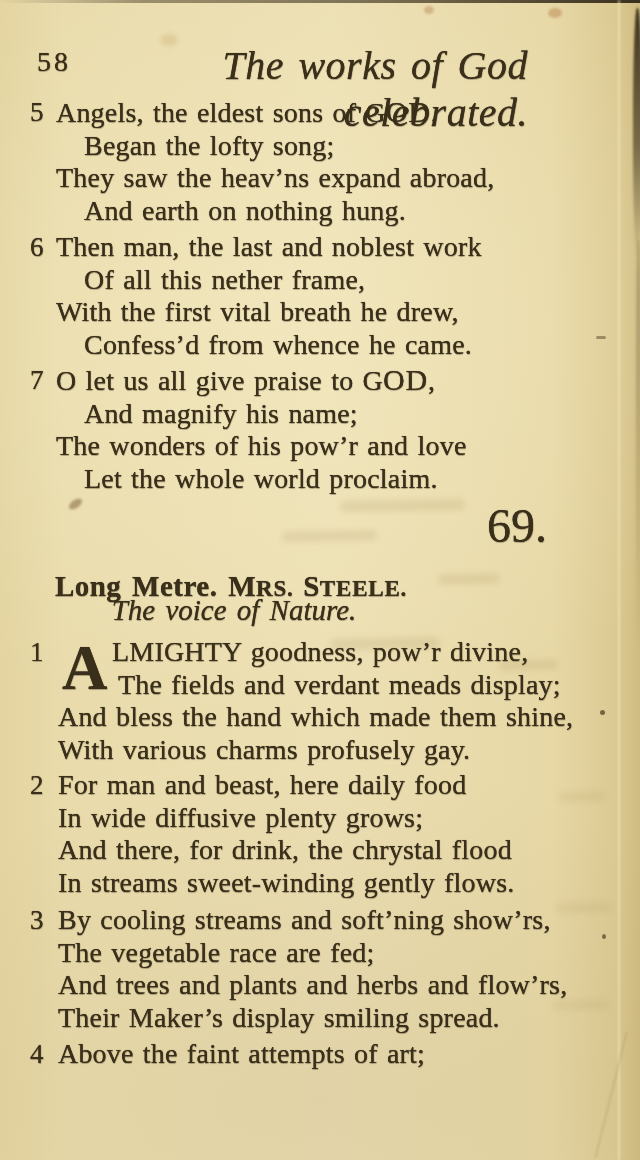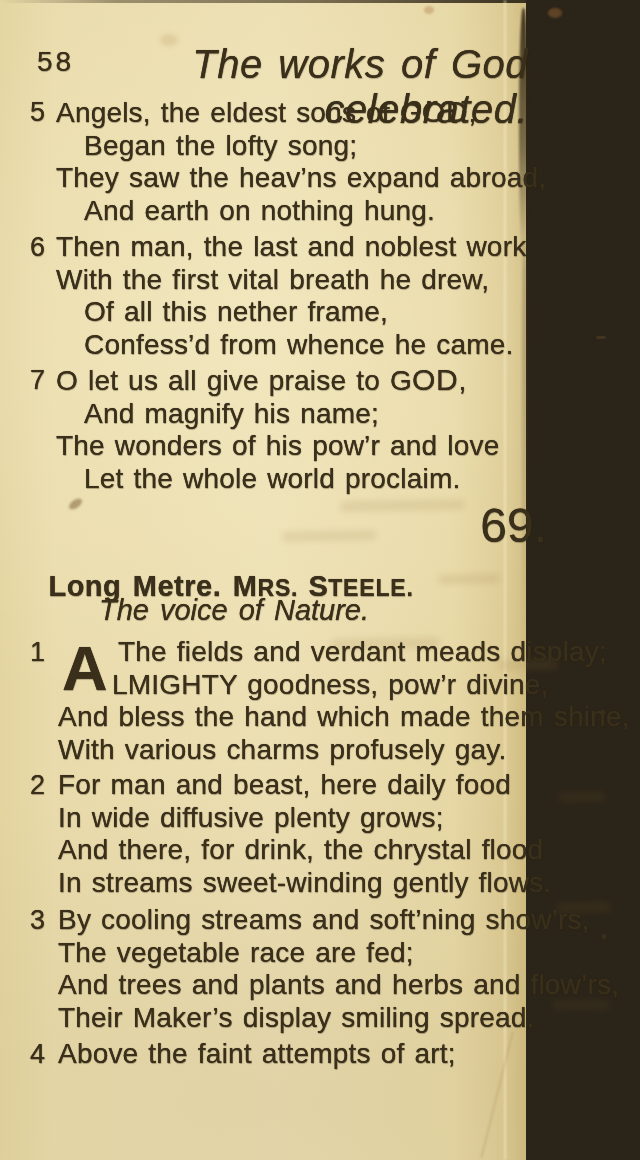--- a/index.html
+++ b/index.html
@@ -1,22 +1,22 @@
 <!DOCTYPE html>
 <html><head>
 <meta charset="utf-8">
 <style>
   html,body{margin:0;padding:0;}
   body{
     width:640px;height:1160px;overflow:hidden;
     background:#2b2418;
   }
   .page{
-    position:relative;width:526px;height:1160px;
-    font-family:Liberation Sans, sans-serif;
+    position:relative;width:640px;height:1160px;
+    font-family:Liberation Serif, serif;
     color:#3a2f1a;
     background:
       radial-gradient(ellipse 760px 560px at 42% 28%, rgba(255,247,214,0.30), rgba(255,247,214,0) 72%),
       radial-gradient(ellipse 700px 500px at 50% 95%, rgba(120,100,55,0.10), rgba(120,100,55,0) 70%),
       linear-gradient(90deg,#e3d4a0 0%,#e9dbab 10%,#ecdfb3 52%,#e7d8a6 86%,#dcca93 96%,#d0bc81 100%),
       #e8d9a8;
   }
   
   .top-edge{position:absolute;top:0;left:0;right:0;height:3px;
     background:linear-gradient(90deg,rgba(60,48,28,0) 0%,rgba(60,48,28,.45) 22%,rgba(60,48,28,.65) 60%,rgba(40,32,18,.9) 100%);
@@ -101,22 +101,22 @@
       <div class="vline indent">Began the lofty song;</div>
       <div class="vline">They saw the heav’ns expand abroad,</div>
       <div class="vline indent">And earth on nothing hung.</div>
     </div>
   </div>
 
   <div class="verse v6">
     <span class="vnum ink">6</span>
     <div class="vlines ink">
       <div class="vline">Then man, the last and noblest work</div>
+      <div class="vline indent">Of all this nether frame,</div>
       <div class="vline">With the first vital breath he drew,</div>
-      <div class="vline indent">Of all this nether frame,</div>
       <div class="vline indent">Confess’d from whence he came.</div>
     </div>
   </div>
 
   <div class="verse v7">
     <span class="vnum ink">7</span>
     <div class="vlines ink">
       <div class="vline"><span>O let us all give praise to </span><span>G</span><span class="sc">od</span><span>,</span></div>
       <div class="vline indent">And magnify his name;</div>
       <div class="vline">The wonders of his pow’r and love</div>
@@ -125,22 +125,22 @@
   </div>
 
   <div class="hymn-number ink">69.</div>
   <div class="meter ink"><span>Long Metre. </span><span>M</span><span class="sc">rs. </span><span>S</span><span class="sc">teele.</span></div>
   <div class="subtitle ink">The voice of Nature.</div>
 
   <div class="verse v1">
     <span class="vnum ink">1</span>
     <span class="dropcap ink">A</span>
     <div class="vlines ink">
+      <div class="vline l1">LMIGHTY goodness, pow’r divine,</div>
       <div class="vline l2">The fields and verdant meads display;</div>
-      <div class="vline l1">LMIGHTY goodness, pow’r divine,</div>
       <div class="vline">And bless the hand which made them shine,</div>
       <div class="vline">With various charms profusely gay.</div>
     </div>
   </div>
 
   <div class="verse v2">
     <span class="vnum ink">2</span>
     <div class="vlines ink">
       <div class="vline">For man and beast, here daily food</div>
       <div class="vline">In wide diffusive plenty grows;</div>

